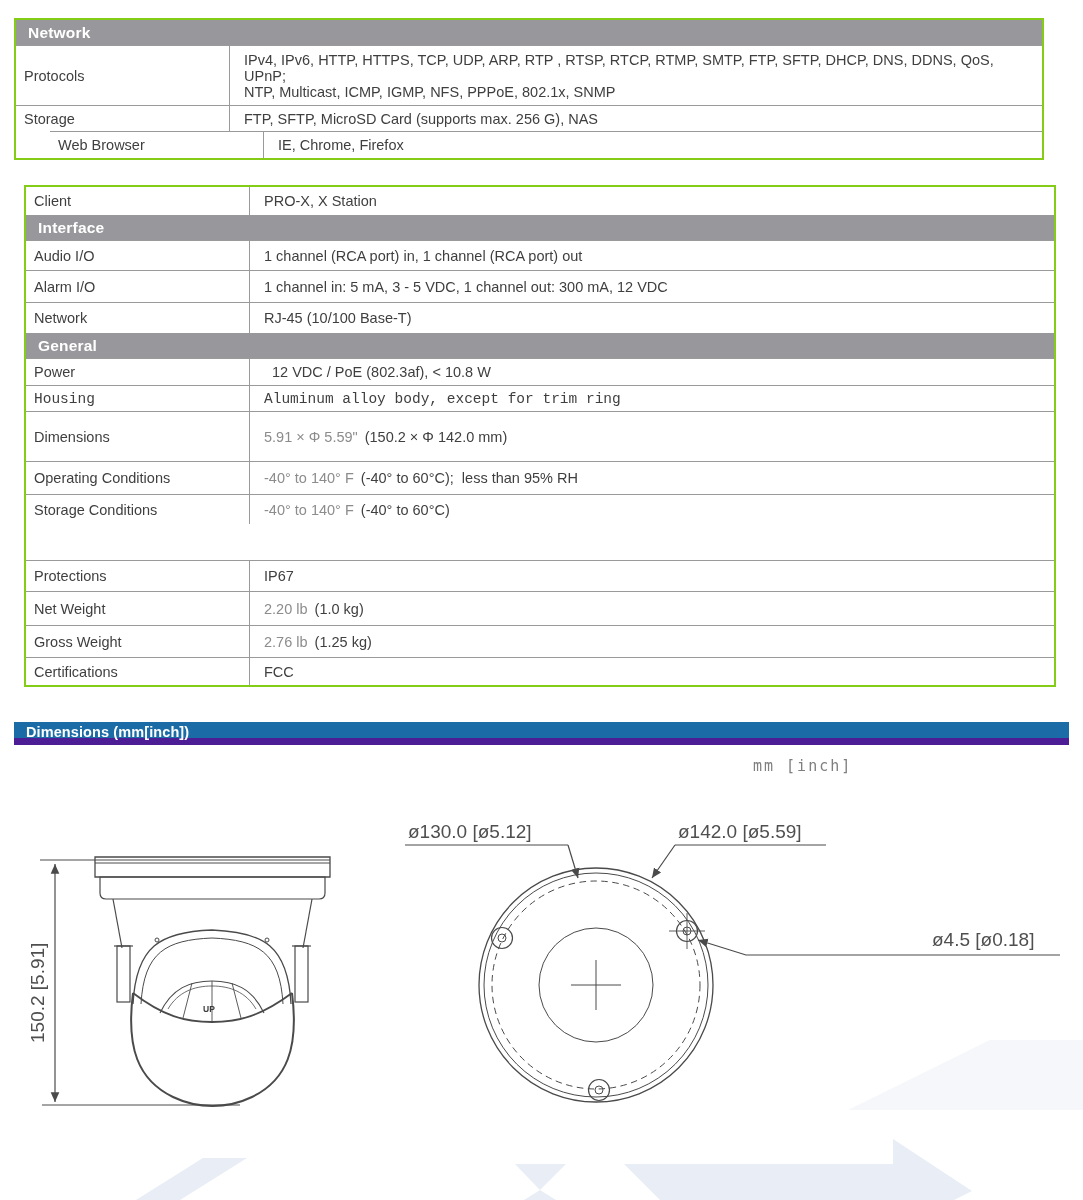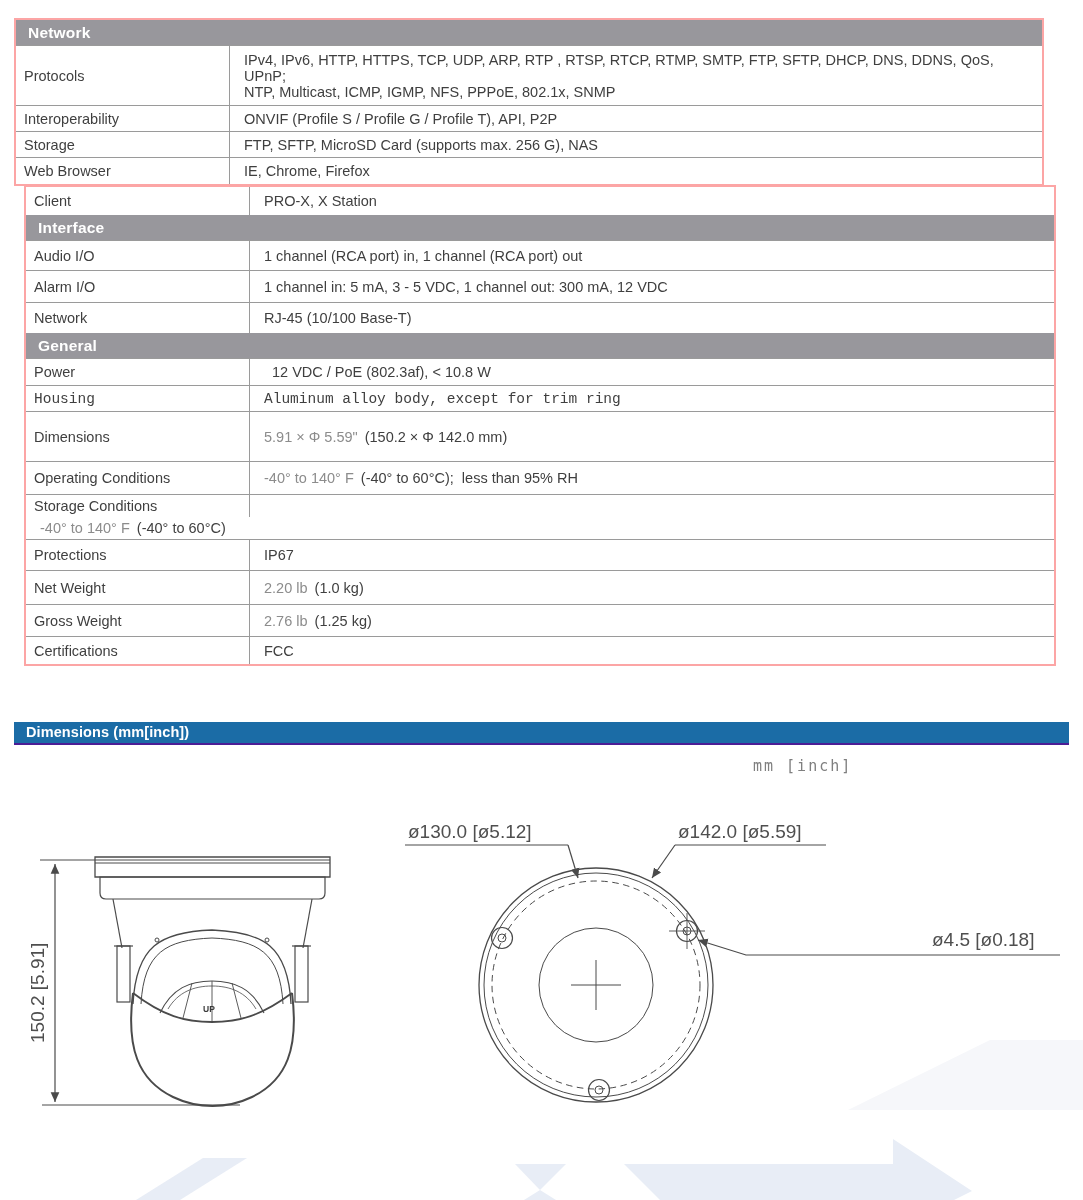--- a/index.html
+++ b/index.html
@@ -4,42 +4,42 @@
 <style>
   * { margin:0; padding:0; box-sizing:border-box; }
   html,body { background:#ffffff; }
   .page {
     position:relative; width:1083px; height:1200px; background:#ffffff;
     overflow:hidden; font-family:"Liberation Sans", sans-serif; color:#3f3f3f;
   }
   
   .spec-table {
     position:absolute; background:#ffffff;
-    border:2px solid #fca5a5; font-size:14.5px;
+    border:2px solid #84cc16; font-size:14.5px;
   }
   .t1 { left:14px; top:18px;  width:1030px; }
   .t2 { left:24px; top:185px; width:1032px; }
   .sec-header {
     background:#98979c; color:#ffffff; font-weight:bold; font-size:15.5px;
     height:25px; line-height:25px; padding-left:12px; letter-spacing:0.2px;
   }
   .spec-row { display:flex; border-top:1px solid #9a9a9a; background:#ffffff; }
   .spec-table > :first-child { border-top:none; }
   .cell { display:flex; align-items:center; padding:3px 8px; }
   .cell.label { flex:none; border-right:1px solid #9a9a9a; }
   .t1 .cell.label { width:214px; }
   .t2 .cell.label { width:224px; }
   .cell.value { flex:1; padding-left:14px; white-space:pre-line; flex-wrap:wrap; }
   .cell.value span.dark  { color:#3f3f3f; }
   .cell.value span.light { color:#8c8c8c; }
   .cell.value span.dark:not(:first-child){ margin-left:7px; }
   
   .blue-bar {
     position:absolute; left:14px; top:722px; width:1055px; height:23px;
-    background:#1b6ca6; border-bottom:2px solid #4c1d95;
+    background:#1b6ca6; border-bottom:7px solid #4c1d95;
     color:#ffffff; font-weight:bold; font-size:14.5px; line-height:21px;
     padding-left:12px; letter-spacing:0.1px;
   }
   
   svg.drawing { position:absolute; left:0; top:750px; }
   .cad { stroke:#4a4a4a; fill:none; }
   text.dim {
     font-family:"Liberation Sans", sans-serif; font-size:19px;
     fill:#4f4f4f; stroke:none;
   }
@@ -58,28 +58,24 @@
 <div class="page">
 
   <div class="spec-table t1" id="table1">
       <div class="sec-header">Network</div>
       <div class="spec-row" style="min-height: 60px;">
         <div class="cell label">Protocols</div>
         <div class="cell value"><span class="dark">IPv4, IPv6, HTTP, HTTPS, TCP, UDP, ARP, RTP , RTSP, RTCP, RTMP, SMTP, FTP, SFTP, DHCP, DNS, DDNS, QoS, UPnP;
 NTP, Multicast, ICMP, IGMP, NFS, PPPoE, 802.1x, SNMP</span></div>
       </div>
       <div class="spec-row" style="min-height: 26px;">
-        <div class="cell label">Interoperability</div>
-        <div class="cell value"><span class="dark">ONVIF (Profile S / Profile G / Profile T), API, P2P</span></div>
-      </div>
-      <div class="spec-row" style="min-height: 26px;">
         <div class="cell label">Storage</div>
         <div class="cell value"><span class="dark">FTP, SFTP, MicroSD Card (supports max. 256 G), NAS</span></div>
       </div>
-      <div class="spec-row" style="min-height: 27px;">
+      <div class="spec-row" style="min-height: 27px; margin-left: 34px;">
         <div class="cell label">Web Browser</div>
         <div class="cell value"><span class="dark">IE, Chrome, Firefox</span></div>
       </div>
     </div>
   <div class="spec-table t2" id="table2">
       <div class="spec-row" style="min-height: 28px; text-align: center;">
         <div class="cell label">Client</div>
         <div class="cell value"><span class="dark">PRO-X, X Station</span></div>
       </div>
       <div class="sec-header">Interface</div>
@@ -105,25 +101,25 @@
         <div class="cell value"><span class="dark">Aluminum alloy body, except for trim ring</span></div>
       </div>
       <div class="spec-row" style="min-height: 50px;">
         <div class="cell label">Dimensions</div>
         <div class="cell value"><span class="light">5.91 × Φ 5.59"</span><span class="dark">(150.2 × Φ 142.0 mm)</span></div>
       </div>
       <div class="spec-row" style="min-height: 33px;">
         <div class="cell label">Operating Conditions</div>
         <div class="cell value"><span class="light">-40° to 140° F</span><span class="dark">(-40° to 60°C); &nbsp;less than 95% RH</span></div>
       </div>
-      <div class="spec-row" style="min-height: 30px; flex-direction: column;">
+      <div class="spec-row" style="min-height: 30px;">
         <div class="cell label">Storage Conditions</div>
         <div class="cell value"><span class="light">-40° to 140° F</span><span class="dark">(-40° to 60°C)</span></div>
       </div>
-      <div class="spec-row" style="min-height: 31px;">
+      <div class="spec-row" style="min-height: 31px; margin-top: 36px;">
         <div class="cell label">Protections</div>
         <div class="cell value"><span class="dark">IP67</span></div>
       </div>
       <div class="spec-row" style="min-height: 34px;">
         <div class="cell label">Net Weight</div>
         <div class="cell value"><span class="light">2.20 lb</span><span class="dark">(1.0 kg)</span></div>
       </div>
       <div class="spec-row" style="min-height: 32px;">
         <div class="cell label">Gross Weight</div>
         <div class="cell value"><span class="light">2.76 lb</span><span class="dark">(1.25 kg)</span></div>

